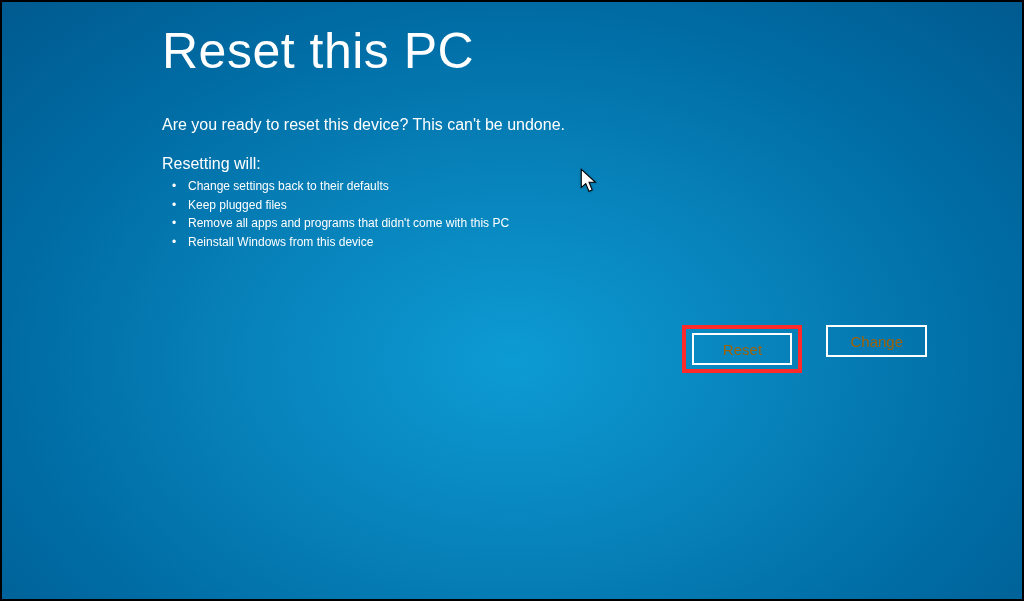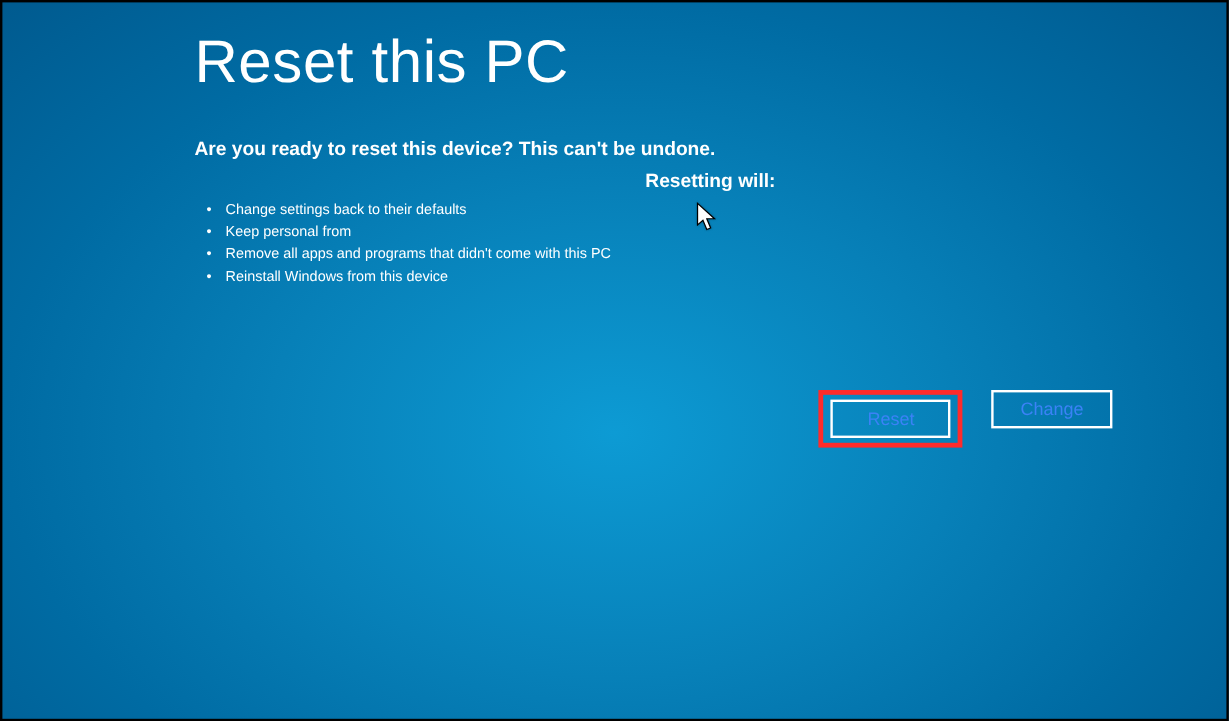--- a/index.html
+++ b/index.html
@@ -21,32 +21,31 @@
       padding: 20px 0 0 160px;
     }
     .title {
       font-size: 50px;
       font-weight: 300;
       letter-spacing: 0.5px;
       margin-bottom: 33px;
     }
     .body-text {
       font-size: 16px;
-      font-weight: 700;
+      font-weight: 400;
       line-height: 1.5;
     }
     .intro p {
       margin-bottom: 2px;
     }
     .list-heading {
       font-size: 16px;
-      font-weight: 700;
-      margin-top: 6px;
+      font-weight: 400;
+      margin-top: 18px;
       margin-bottom: 4px;
-      text-align: center;
     }
     ul.reset-list {
       list-style: none;
       padding-left: 14px;
     }
     ul.reset-list li {
       font-size: 12px;
       font-weight: 300;
       line-height: 1.55;
       position: relative;
@@ -65,21 +64,21 @@
       right: 95px;
       display: flex;
       gap: 24px;
     }
     .btn {
       min-width: 100px;
       height: 32px;
       padding: 0 22px;
       background: transparent;
       border: 2px solid #ffffff;
-      color: #3b82f6;
+      color: #a16207;
       font-family: inherit;
       font-size: 15px;
       font-weight: 400;
       cursor: pointer;
       display: flex;
       align-items: center;
       justify-content: center;
       text-align: right;
     }
     .highlight-box {
@@ -105,21 +104,21 @@
 <div class="container">
   <h1 class="title">Reset this PC</h1>
 
   <div class="intro body-text">
     <p>Are you ready to reset this device? This can't be undone.</p>
   </div>
 
   <div class="list-heading">Resetting will:</div>
   <ul class="reset-list">
     <li>Change settings back to their defaults</li>
-    <li>Keep personal from</li>
+    <li>Keep plugged files</li>
     <li>Remove all apps and programs that didn't come with this PC</li>
     <li>Reinstall Windows from this device</li>
   </ul>
 </div>
 
 <div class="button-row">
   <span class="highlight-box">
     <button class="btn">Reset</button>
   </span>
   <button class="btn">Change</button>

